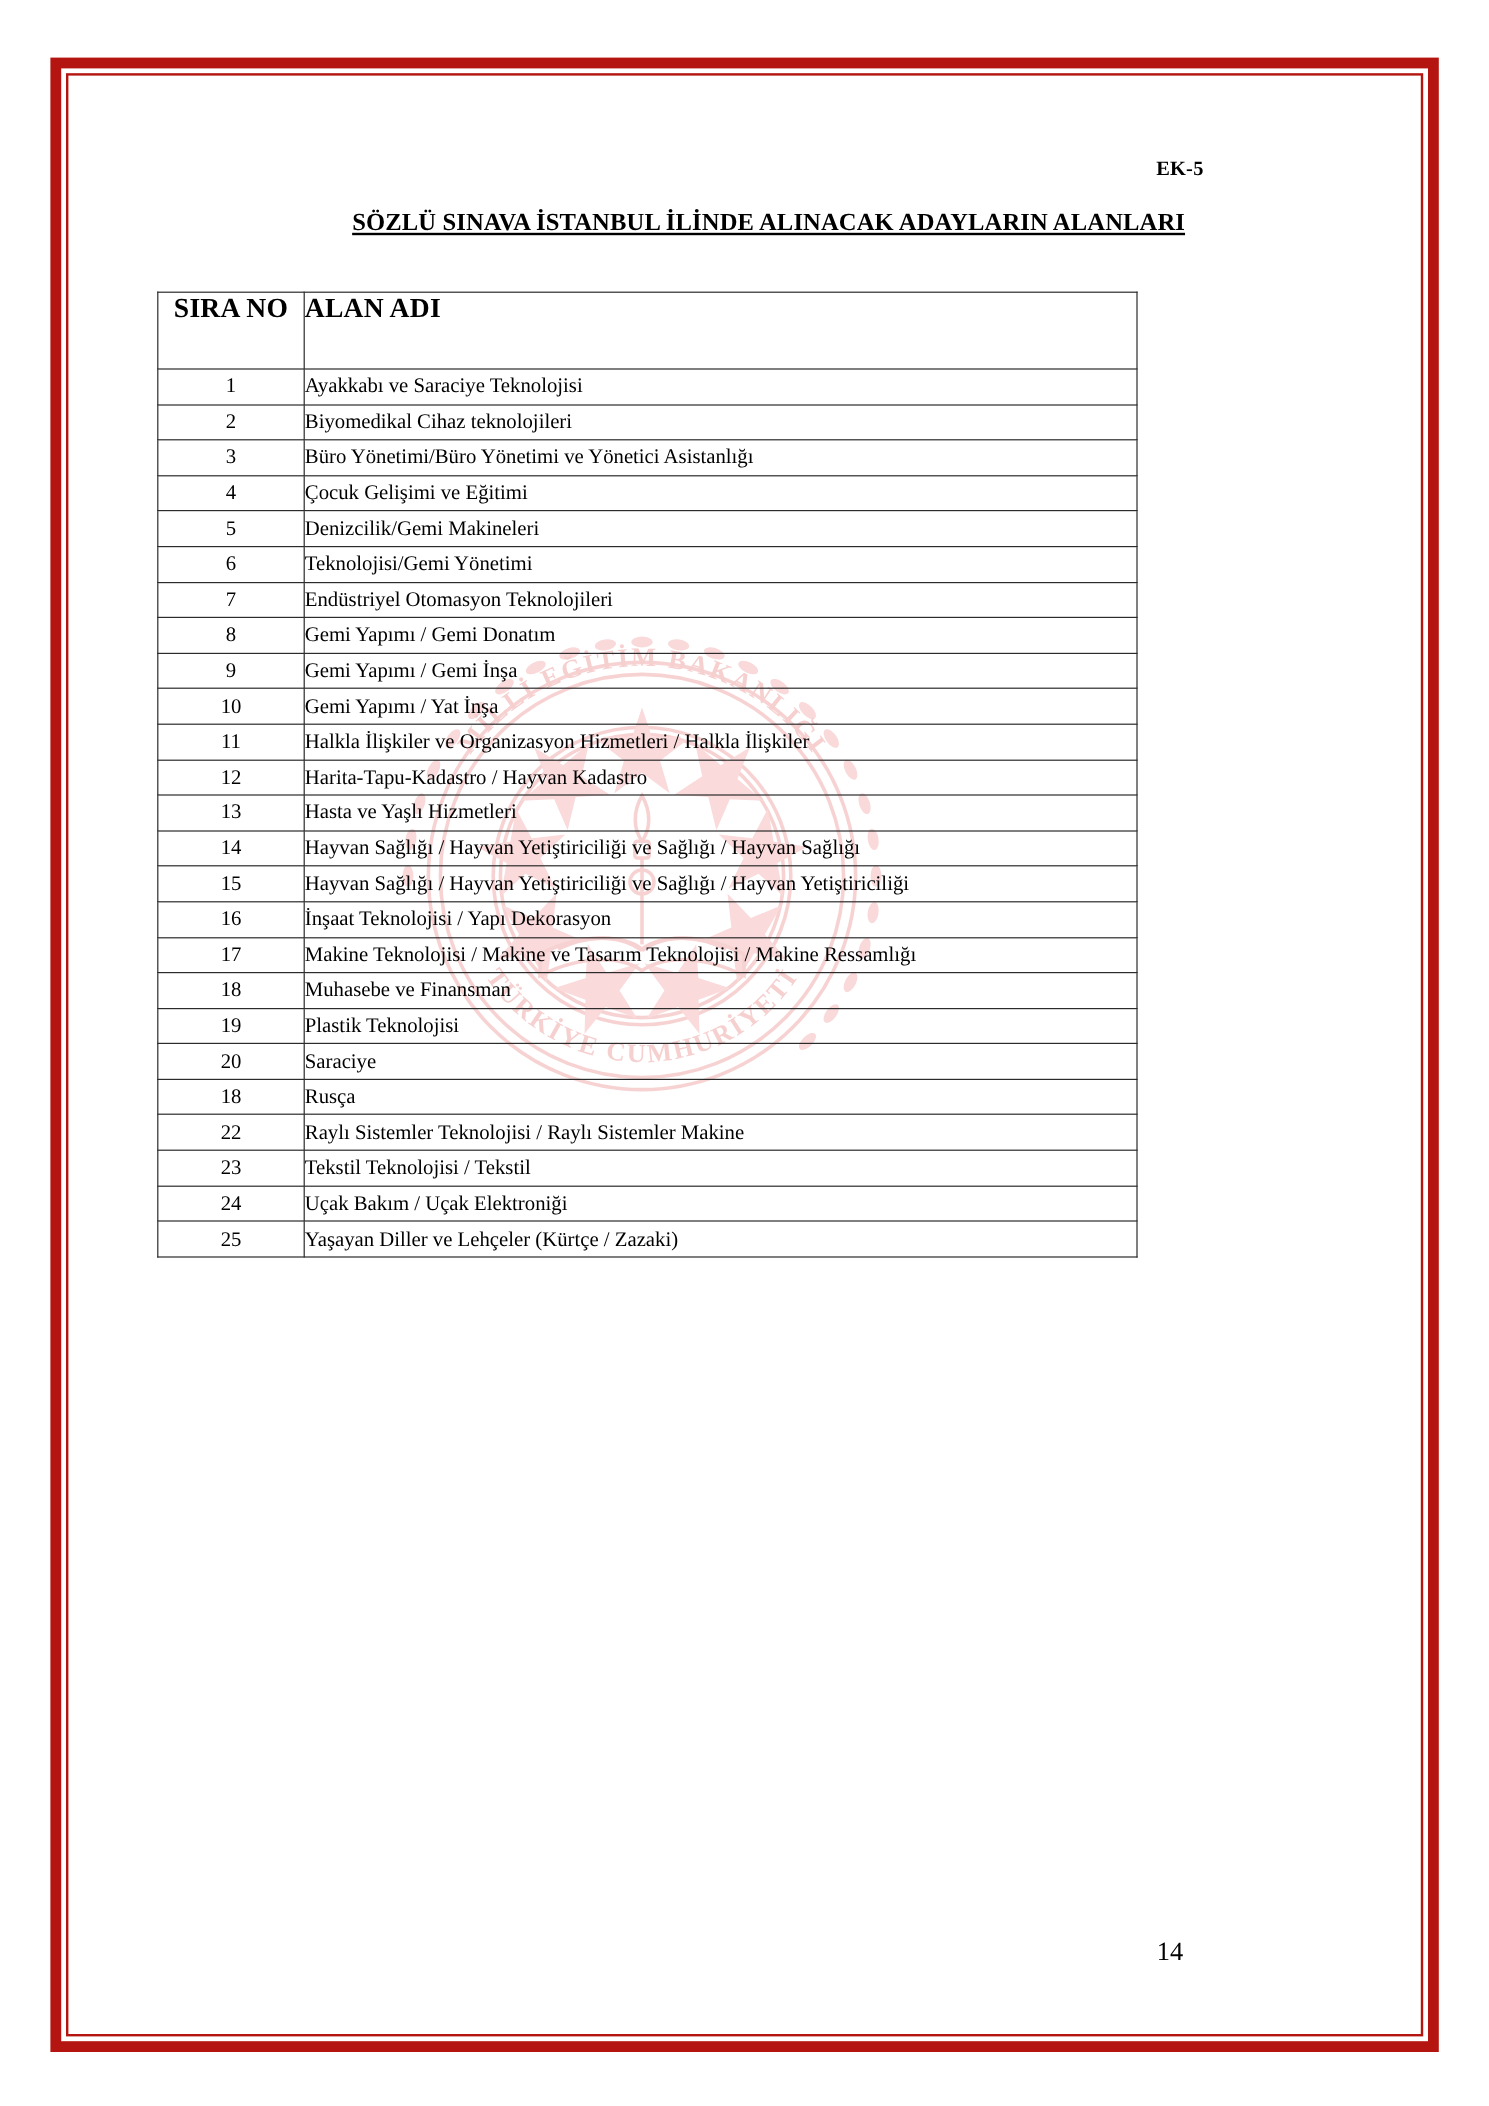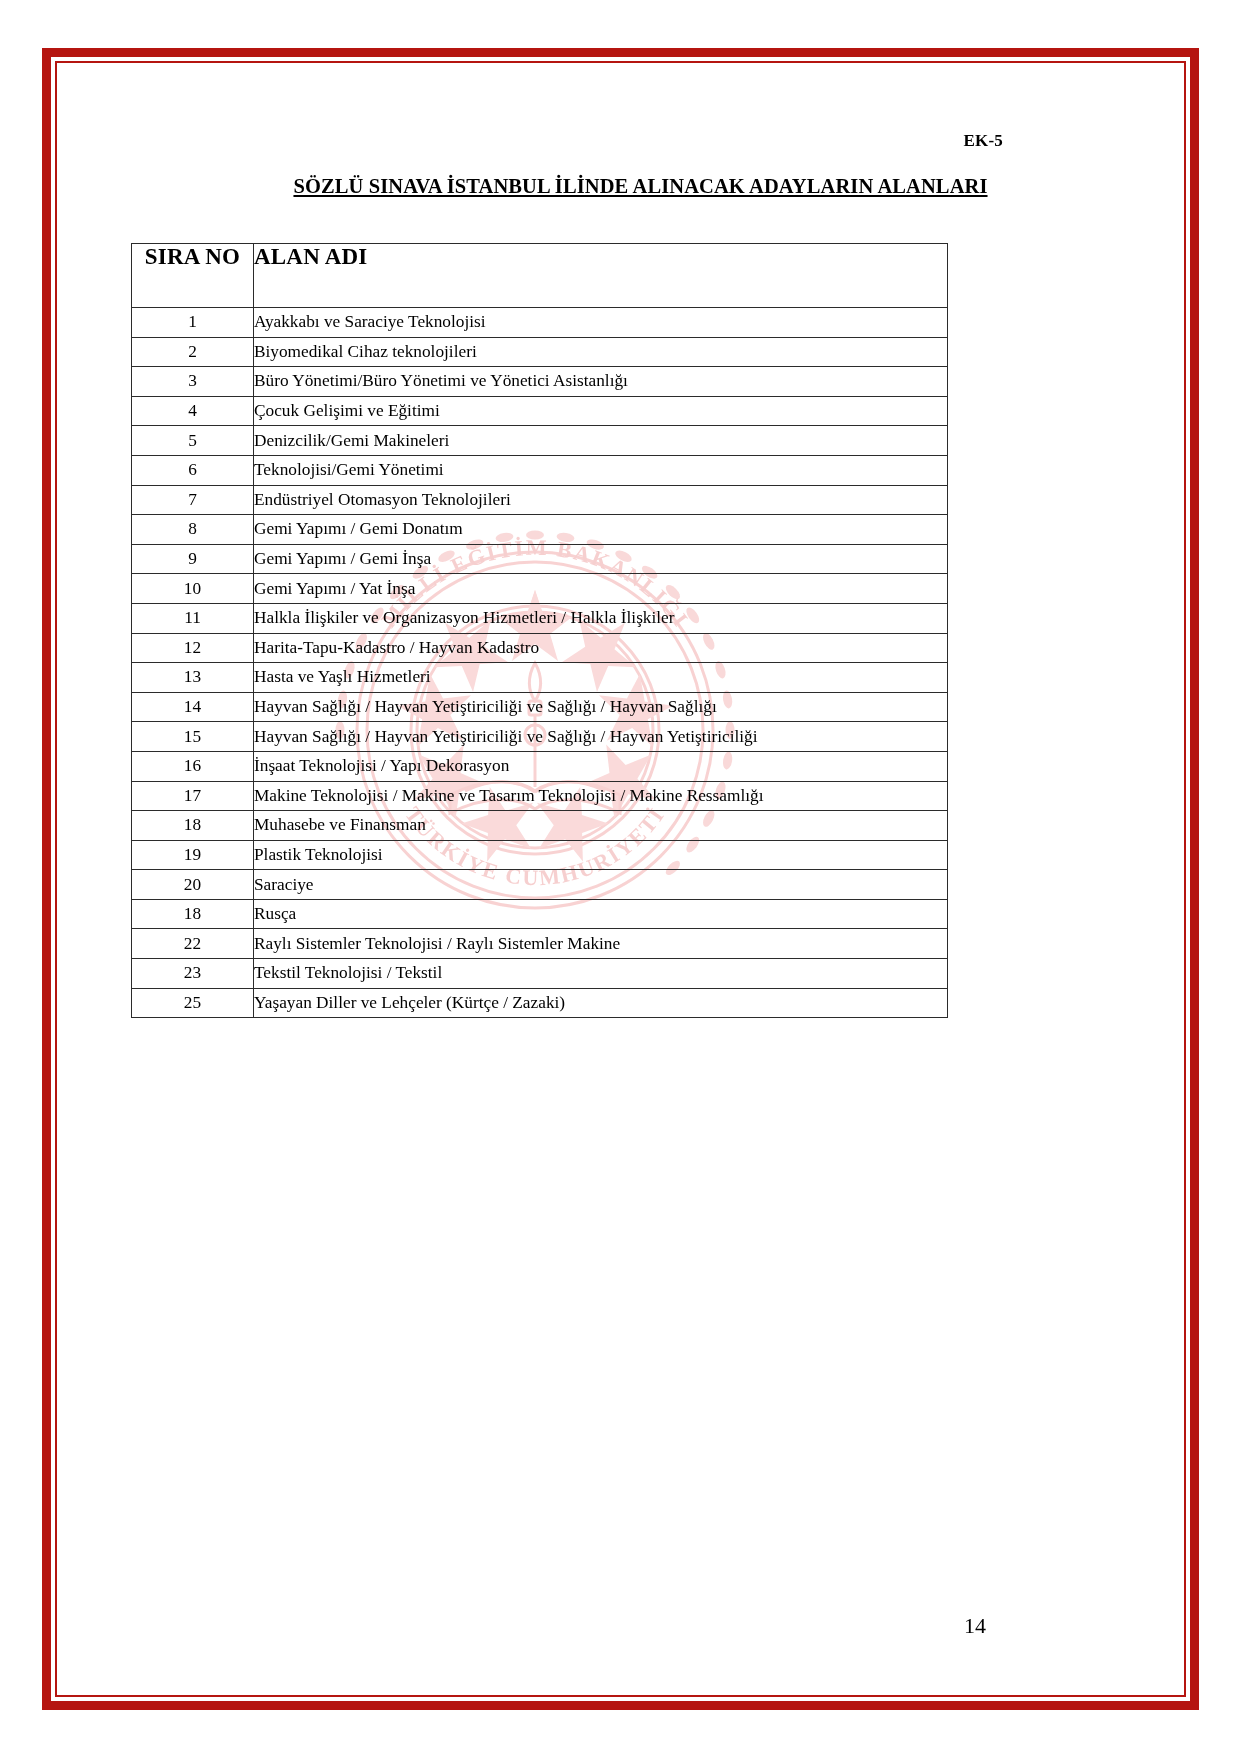--- a/index.html
+++ b/index.html
@@ -332,20 +332,24 @@
             </tr>
             <tr>
               <td class="cell-no">22</td>
               <td class="cell-ad">Raylı Sistemler Teknolojisi / Raylı Sistemler Makine</td>
             </tr>
             <tr>
               <td class="cell-no">23</td>
               <td class="cell-ad">Tekstil Teknolojisi / Tekstil</td>
             </tr>
             <tr>
+              <td class="cell-no">24</td>
+              <td class="cell-ad">Uçak Bakım / Uçak Elektroniği</td>
+            </tr>
+            <tr>
               <td class="cell-no">25</td>
               <td class="cell-ad">Yaşayan Diller ve Lehçeler (Kürtçe / Zazaki)</td>
             </tr>
           </tbody>
       </table>
     </div>
 
     <div class="page-number">14</div>
 
   </div>

